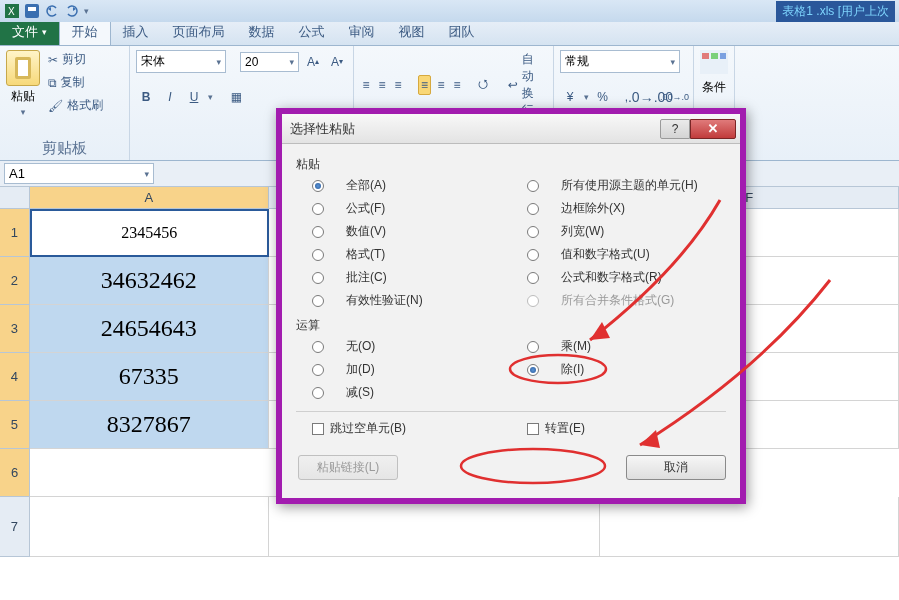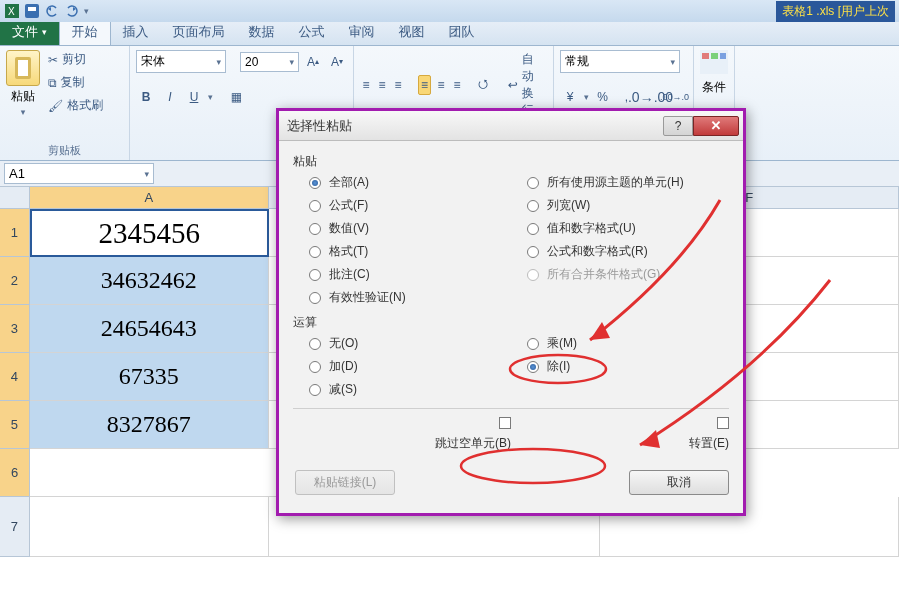--- a/index.html
+++ b/index.html
@@ -27,21 +27,21 @@
     gap: 4px;
     align-items: center;
   }
   .titlebar .qat .icon {
     width: 16px; height: 16px;
     display:flex; align-items:center; justify-content:center;
   }
   .titlebar .doc-title {
     position: absolute;
     right: 4px;
-    color: #fde047;
+    color: #7dd3fc;
     background: #2a579a;
     padding: 2px 6px;
     font-size: 12px;
   }
 
   
   .ribbon-tabs {
     height: 24px;
     background: linear-gradient(#e6eef7, #d5e3f1);
     display: flex;
@@ -80,21 +80,21 @@
   .ribbon-group {
     border-right: 1px solid #c8d6e5;
     padding: 4px 6px 2px 6px;
     display: flex;
     flex-direction: column;
     justify-content: space-between;
   }
   .group-label {
     text-align: center;
     color: #5a7292;
-    font-size: 11px;
+    font-size: 15px;
     padding-top: 2px;
   }
   .paste-block {
     display:flex; flex-direction:column; align-items:center; gap:2px;
   }
   .paste-icon {
     width: 34px; height: 36px;
     background: linear-gradient(#fff4c8,#f7d97a);
     border: 1px solid #c7a84a;
     border-radius: 3px;
@@ -189,32 +189,32 @@
   .colA { width: 240px; }
   .colF { width: 300px; }
   .colBlank { width: 333px; }
   .sel-cell {
     background:#bfd8ef;
     font-size: 24px;
     font-family: "SimSun","NSimSun",serif;
   }
   .active-cell {
     background:#fff;
-    font-size: 29px;
+    font-size: 16px;
     font-family: "SimSun","NSimSun",serif;
   }
 
   
   .dialog {
     position:absolute;
     left: 276px;
     top: 108px;
     width: 470px;
     background: #f2f2f2;
-    border: 3px solid #a21caf;
+    border: 6px solid #a21caf;
     box-shadow: 2px 3px 12px rgba(0,0,0,0.4);
     z-index: 100;
   }
   .dlg-title {
     height: 30px;
     background: linear-gradient(#f8f8f8,#e3e3e3);
     border-bottom:1px solid #bcbcbc;
     display:flex; align-items:center; justify-content:space-between;
     padding: 0 4px 0 8px;
     font-size:13px;
@@ -241,39 +241,39 @@
   }
   .radio-cols {
     display:flex;
   }
   .radio-col {
     flex:1;
     display:flex; flex-direction:column; gap:6px;
     padding-left:16px;
   }
   .radio-item {
-    display:flex; align-items:center; gap:8px;
+    display:flex; align-items:center; gap:22px;
     color:#333;
   }
   .radio-item.disabled { color:#9a9a9a; }
   .radio-dot {
     width:12px; height:12px; border-radius:50%;
     border:1px solid #7a7a7a; background:#fff;
     display:inline-flex; align-items:center; justify-content:center;
   }
   .radio-dot.checked::after {
     content:""; width:6px; height:6px; border-radius:50%;
     background: radial-gradient(#5a94d6,#2a5a9a);
   }
   .radio-item.disabled .radio-dot { border-color:#bcbcbc; }
   .dlg-hr {
     border: none; border-top:1px solid #cfcfcf; margin: 10px 0 8px 0;
   }
   .check-item {
-    display:flex; align-items:flex-end; gap:6px; padding-left:16px;flex-direction:column;
+    display:flex; align-items:center; gap:6px; padding-left:16px;
   }
   .check-box {
     width:12px; height:12px; border:1px solid #7a7a7a; background:#fff;
   }
   .check-row { display:flex; }
   .check-row > div { flex:1; }
   .dlg-buttons {
     display:flex; justify-content:flex-end; gap:10px;
     padding: 4px 0 10px 0;
   }
@@ -567,20 +567,24 @@
           <span>有效性验证(N)</span>
         </label>
       </div>
       <div class="radio-col">
         <label class="radio-item">
           <span class="radio-dot"></span>
           <span>所有使用源主题的单元(H)</span>
         </label>
         <label class="radio-item">
           <span class="radio-dot"></span>
+          <span>边框除外(X)</span>
+        </label>
+        <label class="radio-item">
+          <span class="radio-dot"></span>
           <span>列宽(W)</span>
         </label>
         <label class="radio-item">
           <span class="radio-dot"></span>
           <span>值和数字格式(U)</span>
         </label>
         <label class="radio-item">
           <span class="radio-dot"></span>
           <span>公式和数字格式(R)</span>
         </label>

